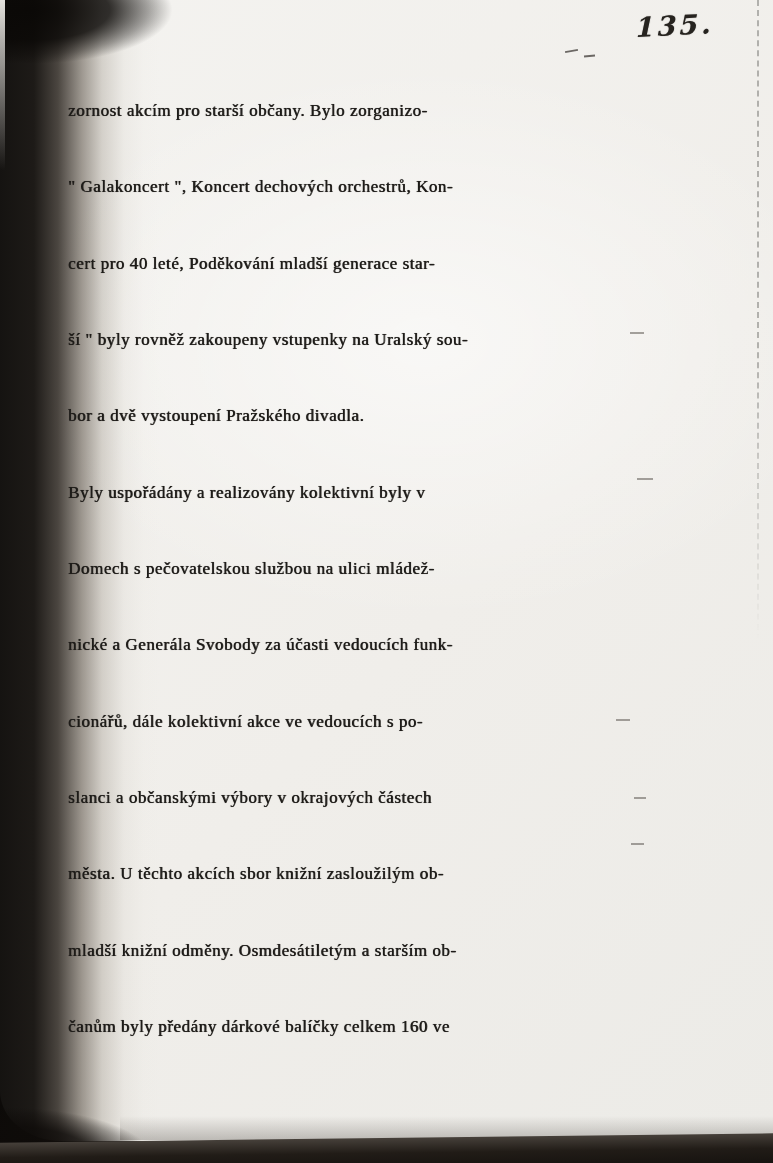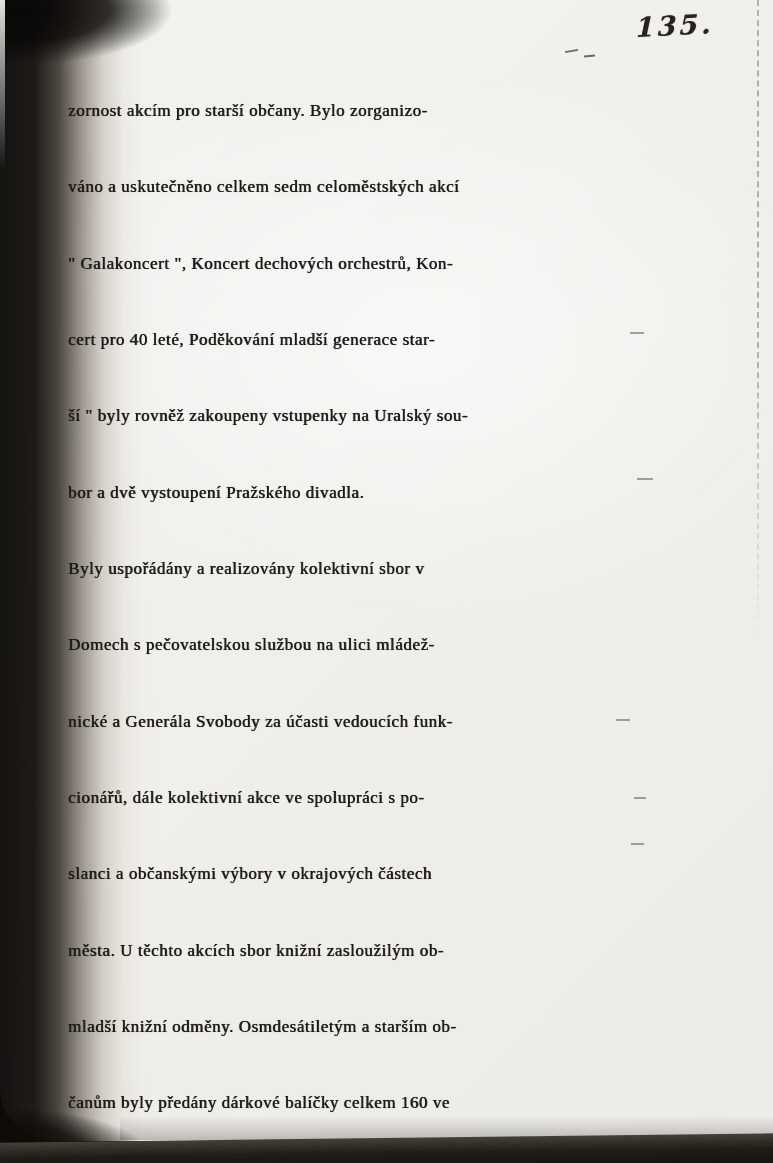--- a/index.html
+++ b/index.html
@@ -112,29 +112,28 @@
   <div class="mark" style="left:565px;top:50px;width:13px;transform:rotate(-10deg);"></div>
   <div class="mark" style="left:584px;top:55px;width:11px;transform:rotate(-4deg);"></div>
   <div class="mark light" style="left:630px;top:332px;width:14px;"></div>
   <div class="mark light" style="left:637px;top:478px;width:16px;"></div>
   <div class="mark light" style="left:616px;top:719px;width:14px;"></div>
   <div class="mark light" style="left:634px;top:797px;width:12px;"></div>
   <div class="mark light" style="left:631px;top:843px;width:13px;"></div>
 
   <div class="text">
     <div class="line">zornost akcím pro starší občany. Bylo zorganizo-</div>
-    <div class="line">váno a uskutečněno celkem sedm celoměstských akcí</div>
     <div class="line">" Galakoncert ", Koncert dechových orchestrů, Kon-</div>
     <div class="line">cert pro 40 leté, Poděkování mladší generace star-</div>
     <div class="line">ší " byly rovněž zakoupeny vstupenky na Uralský sou-</div>
     <div class="line">bor a dvě vystoupení Pražského divadla.</div>
-    <div class="line">Byly uspořádány a realizovány kolektivní sbor v</div>
+    <div class="line">Byly uspořádány a realizovány kolektivní byly v</div>
     <div class="line">Domech s pečovatelskou službou na ulici mládež-</div>
     <div class="line">nické a Generála Svobody za účasti vedoucích funk-</div>
-    <div class="line">cionářů, dále kolektivní akce ve spolupráci s po-</div>
+    <div class="line">cionářů, dále kolektivní akce ve vedoucích s po-</div>
     <div class="line">slanci a občanskými výbory v okrajových částech</div>
     <div class="line">města. U těchto akcích sbor knižní zasloužilým ob-</div>
     <div class="line">mladší knižní odměny. Osmdesátiletým a starším ob-</div>
     <div class="line">čanům byly předány dárkové balíčky celkem 160 ve</div>
     
     
     
     
     
     

